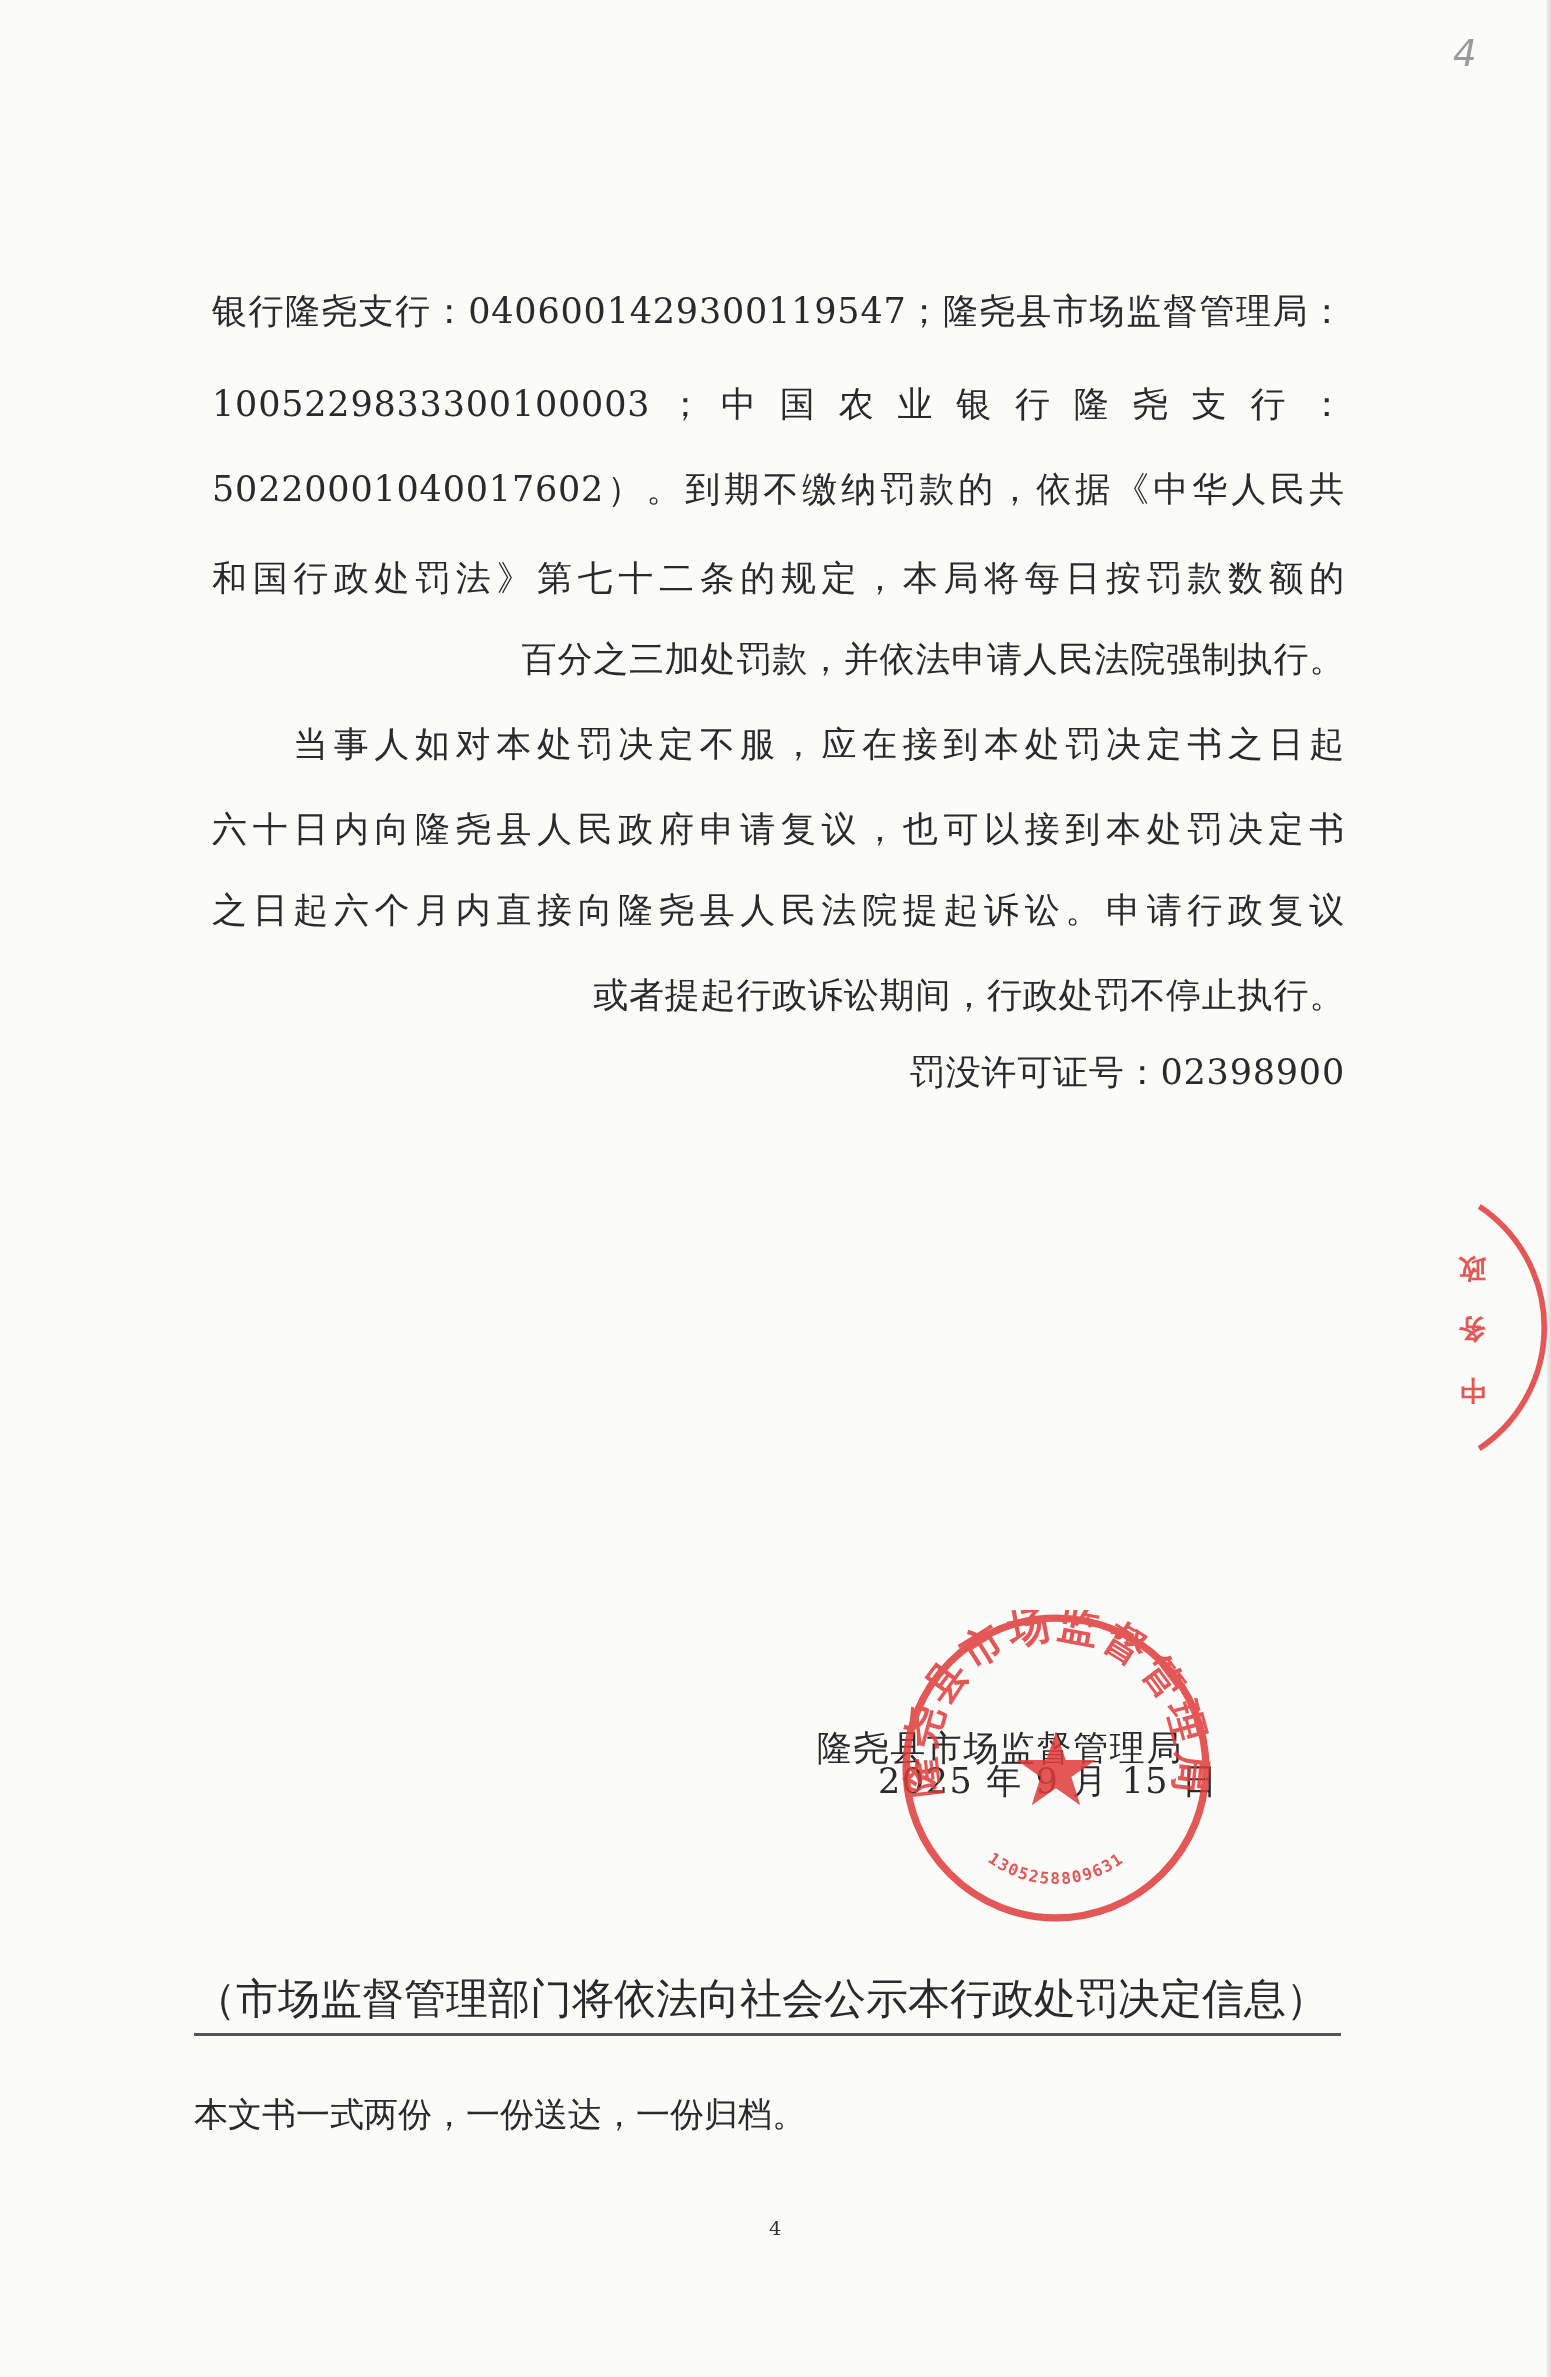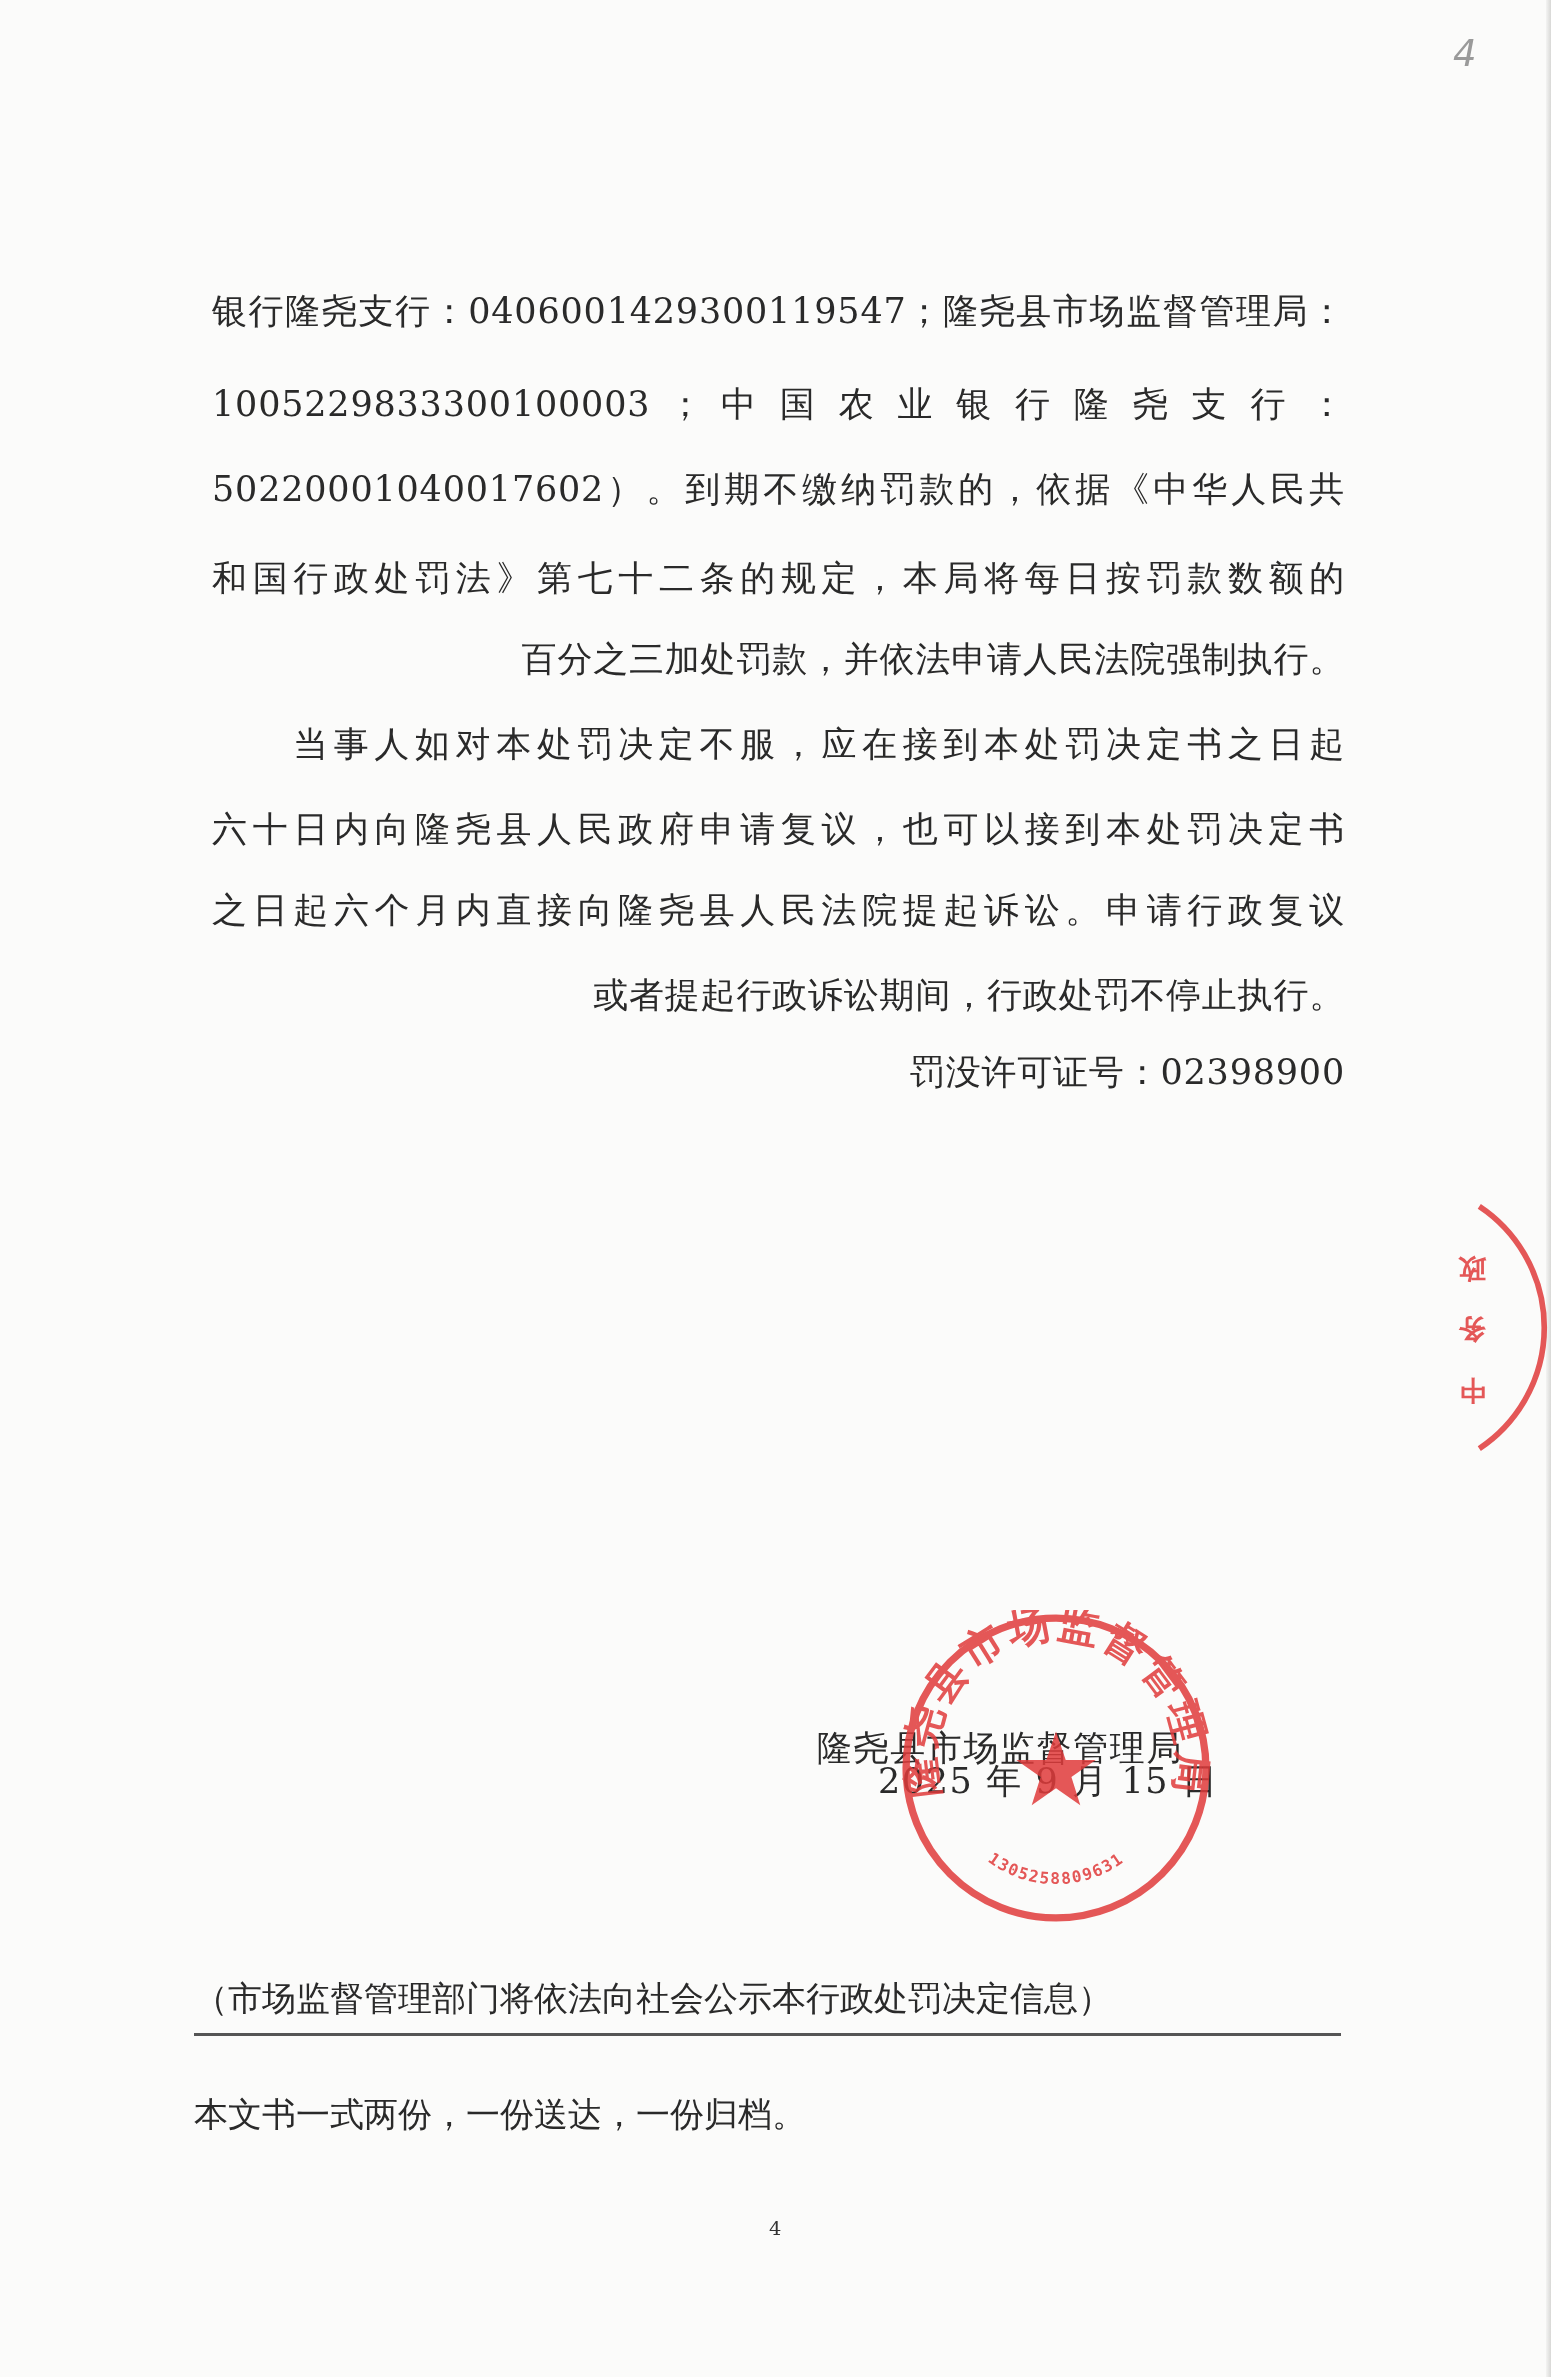--- a/index.html
+++ b/index.html
@@ -26,21 +26,21 @@
       text-align: right;
     }
     .line.justify { text-align: justify; text-align-last: justify; }
     .line.indent { left: 293px; width: 1052px; }
     .sig {
       position: absolute; font-size: 35px; line-height: 49px; white-space: nowrap;
       letter-spacing: 1.6px;
     }
     .note {
       position: absolute; left: 194px; top: 1974px;
-      font-size: 34px; line-height: 49px; white-space: nowrap;
+      font-size: 42px; line-height: 49px; white-space: nowrap;
     }
     .rule {
       position: absolute; left: 194px; top: 2033px; width: 1147px; height: 3.2px;
       background: #555;
     }
     .copies {
       position: absolute; left: 194px; top: 2076px;
       font-size: 34px; line-height: 49px; white-space: nowrap; margin-top: 14px;
     }
     .page-number {

